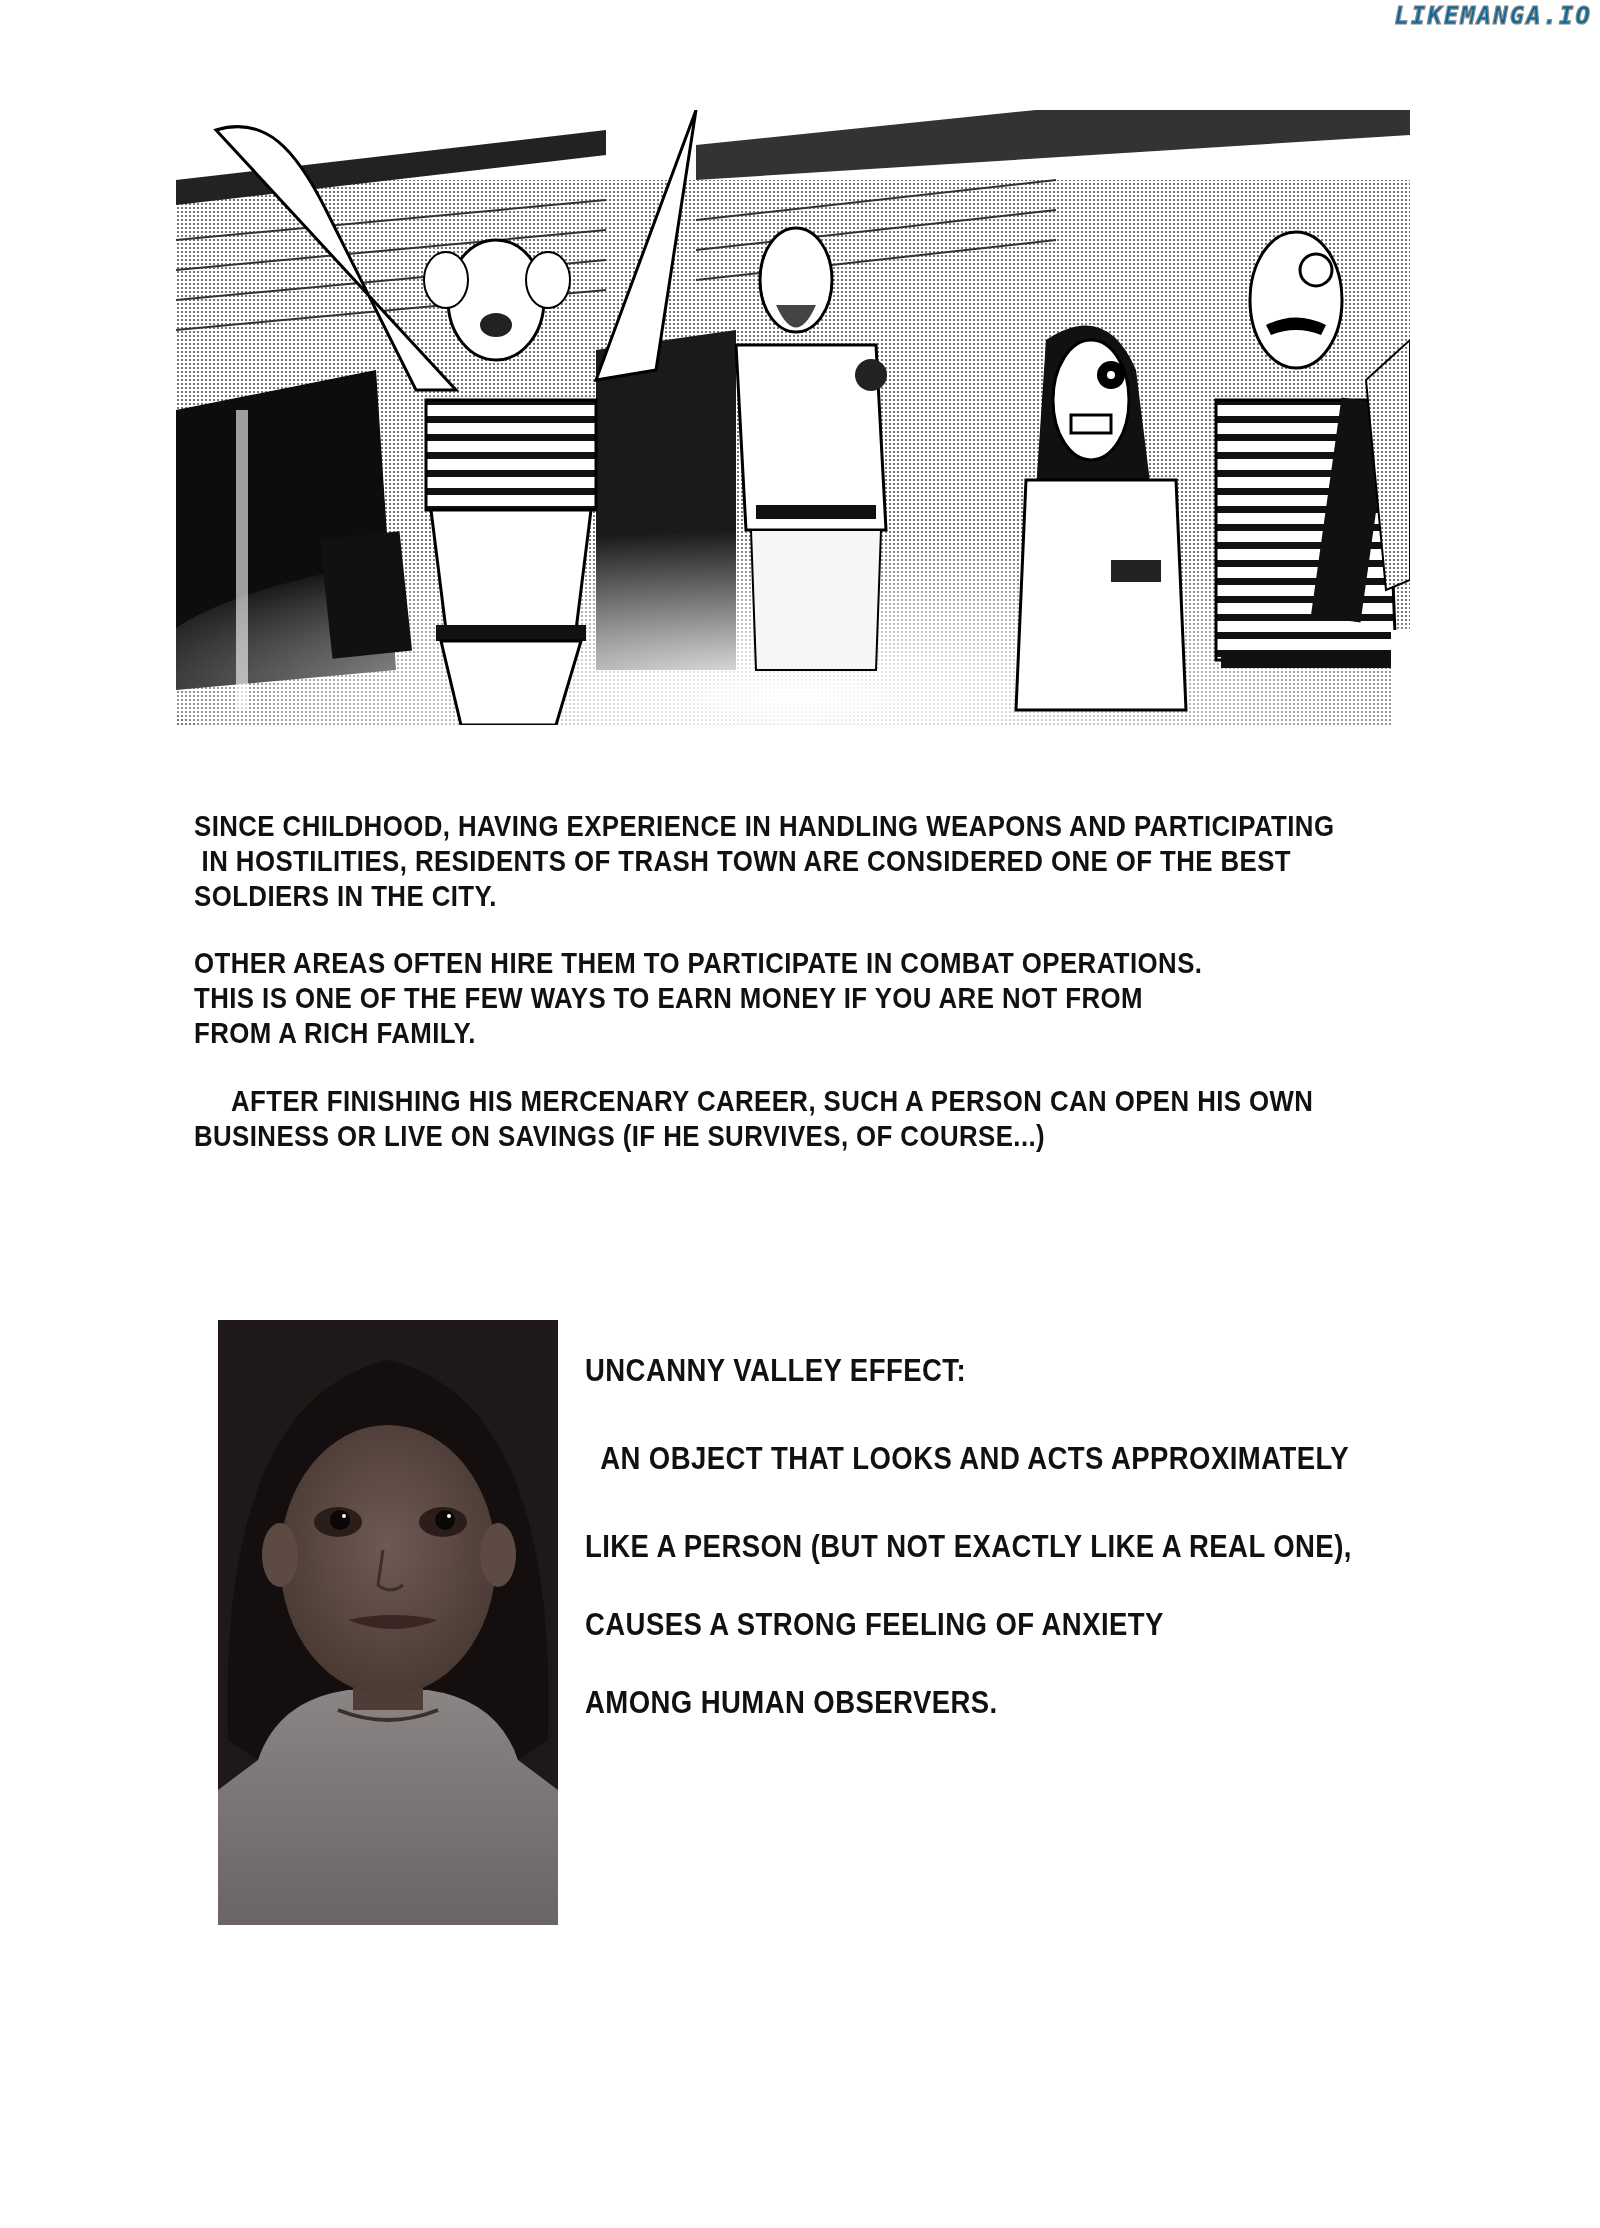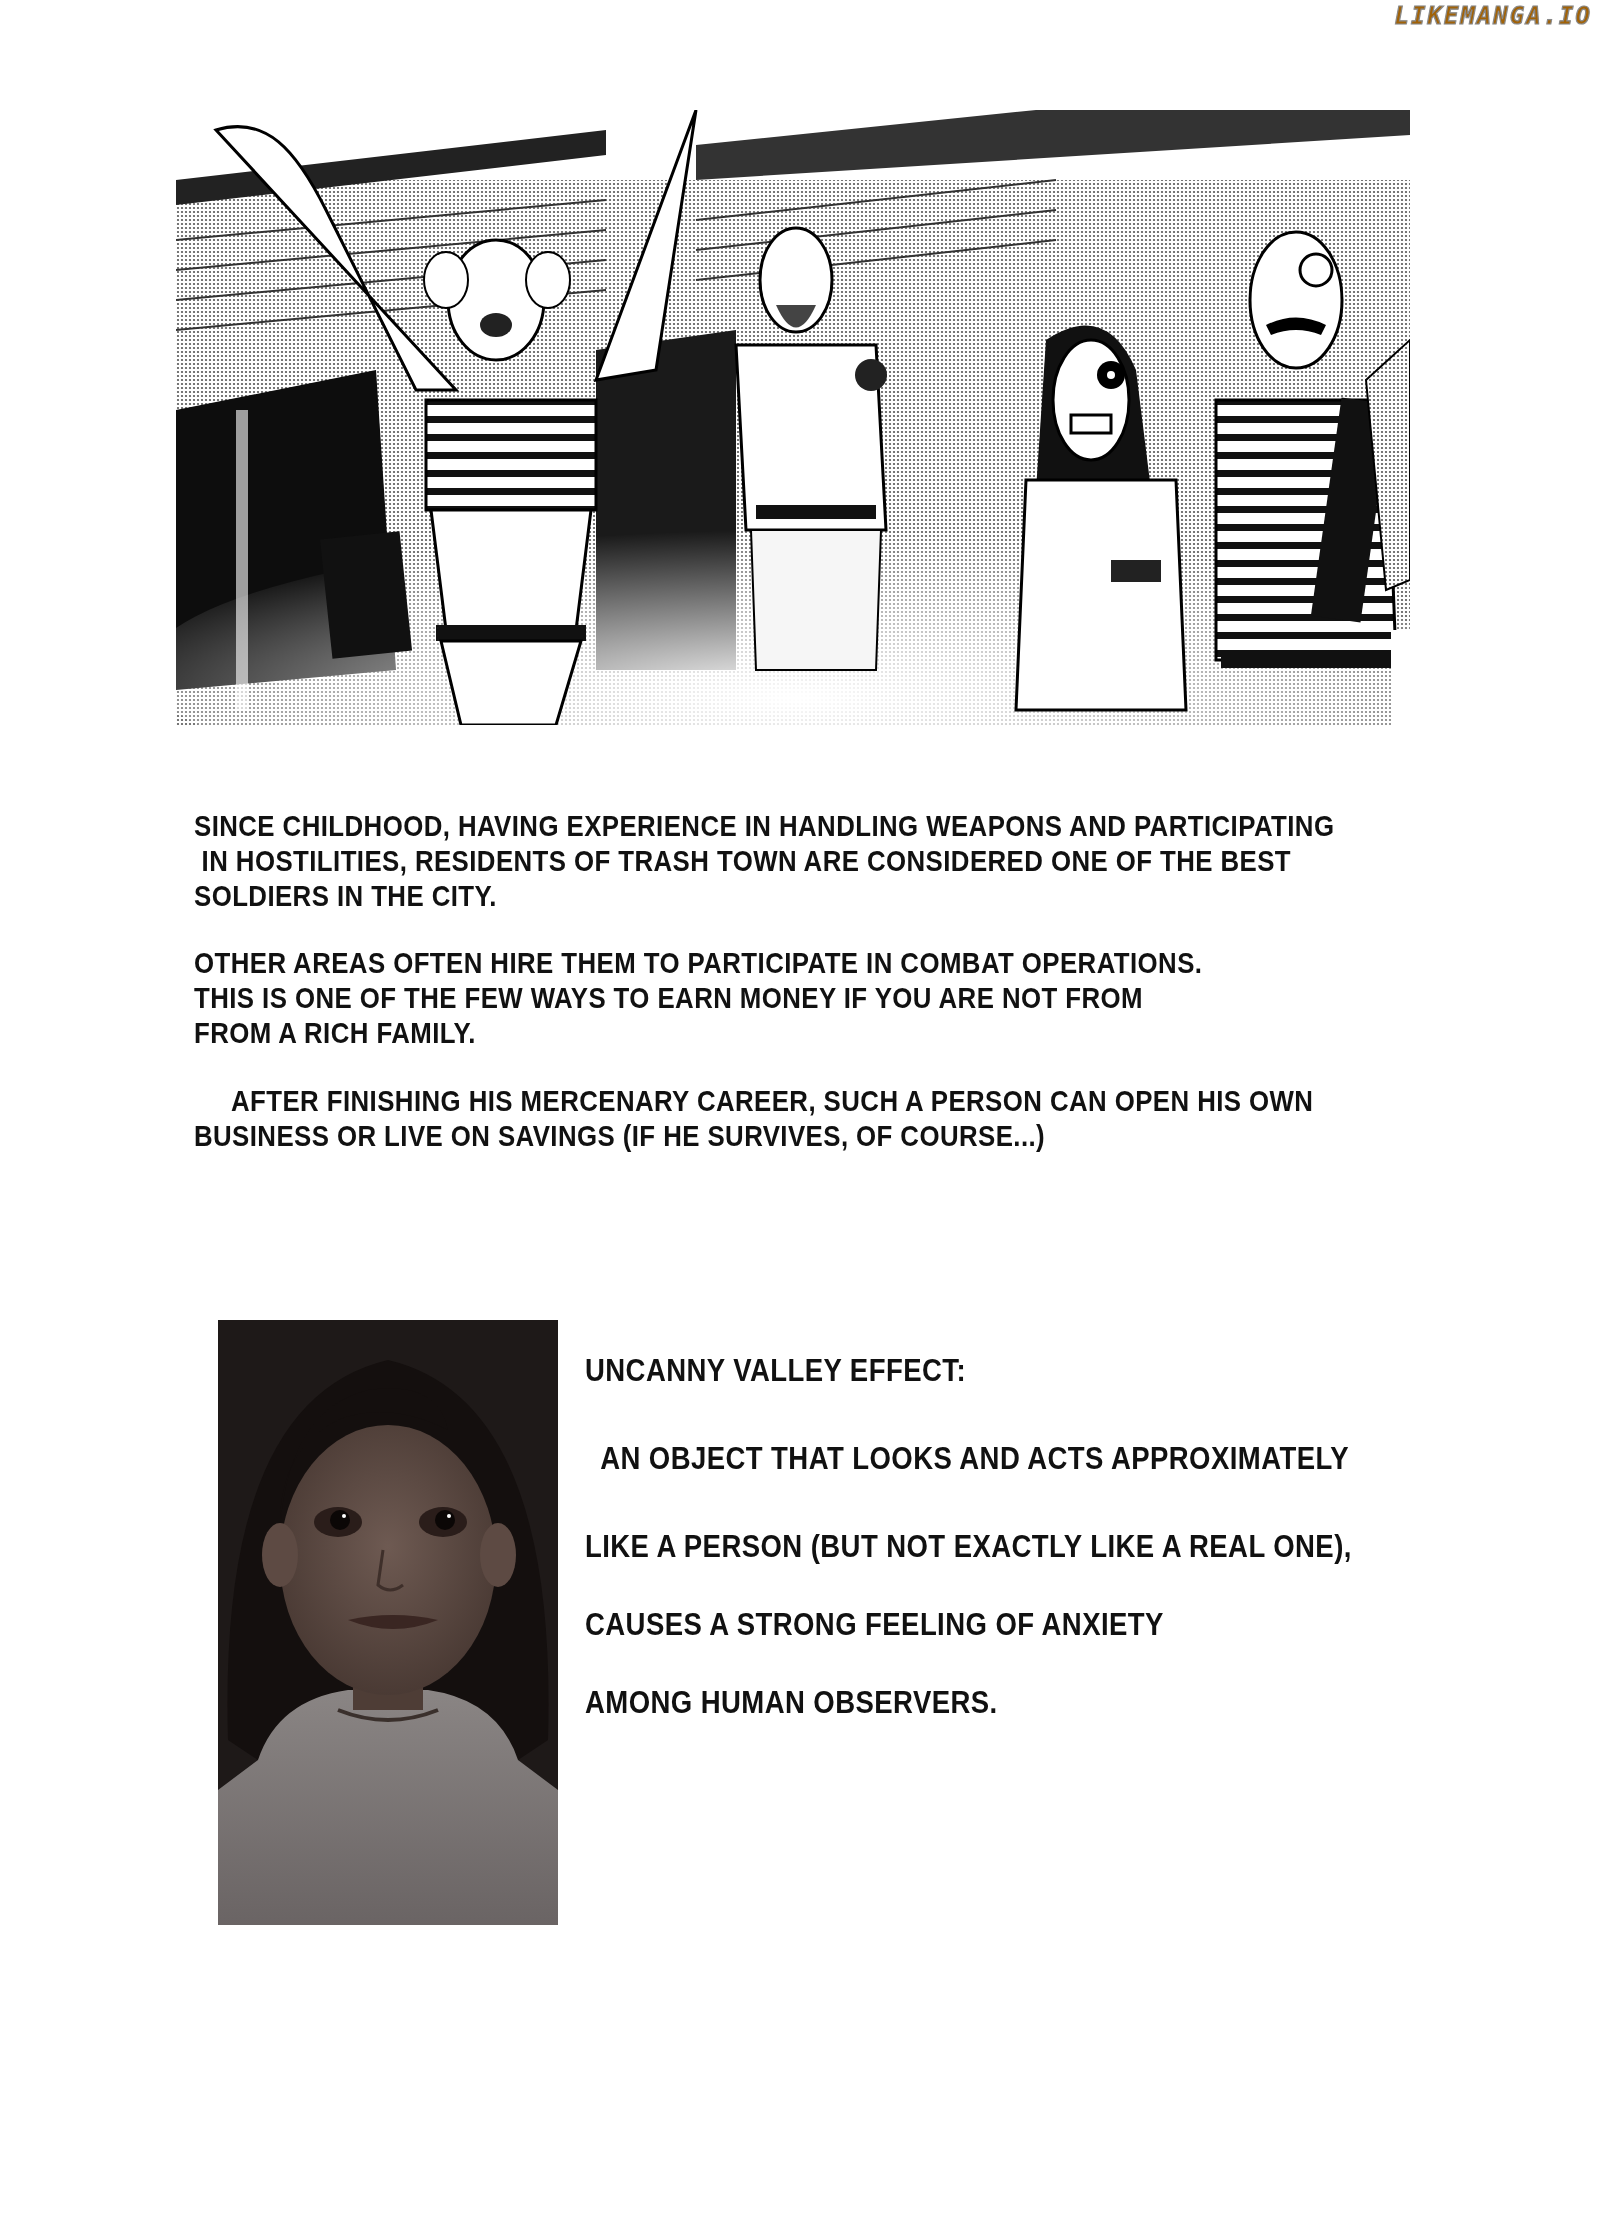--- a/index.html
+++ b/index.html
@@ -3,21 +3,21 @@
 <meta charset="utf-8">
 <style>
   html, body { margin: 0; padding: 0; }
   body {
     width: 1600px; height: 2228px; background: #ffffff; position: relative; overflow: hidden;
     font-family: "DejaVu Sans", sans-serif;
   }
   .watermark {
     position: absolute; right: 8px; top: 2px;
     font-family: "DejaVu Sans Mono", monospace; font-style: italic; font-weight: bold;
-    font-size: 24px; letter-spacing: 2px; color: #a16207;
+    font-size: 24px; letter-spacing: 2px; color: #0369a1;
     -webkit-text-stroke: 1.2px #8a8a8a;
     text-shadow: 0 0 1px #999;
   }
   .panel {
     position: absolute; left: 176px; top: 110px; width: 1234px; height: 615px;
     overflow: hidden; background: #f4f4f4;
   }
   .panel svg { display: block; }
   .caption {
     position: absolute; font-family: "Liberation Sans", sans-serif; font-weight: bold;

